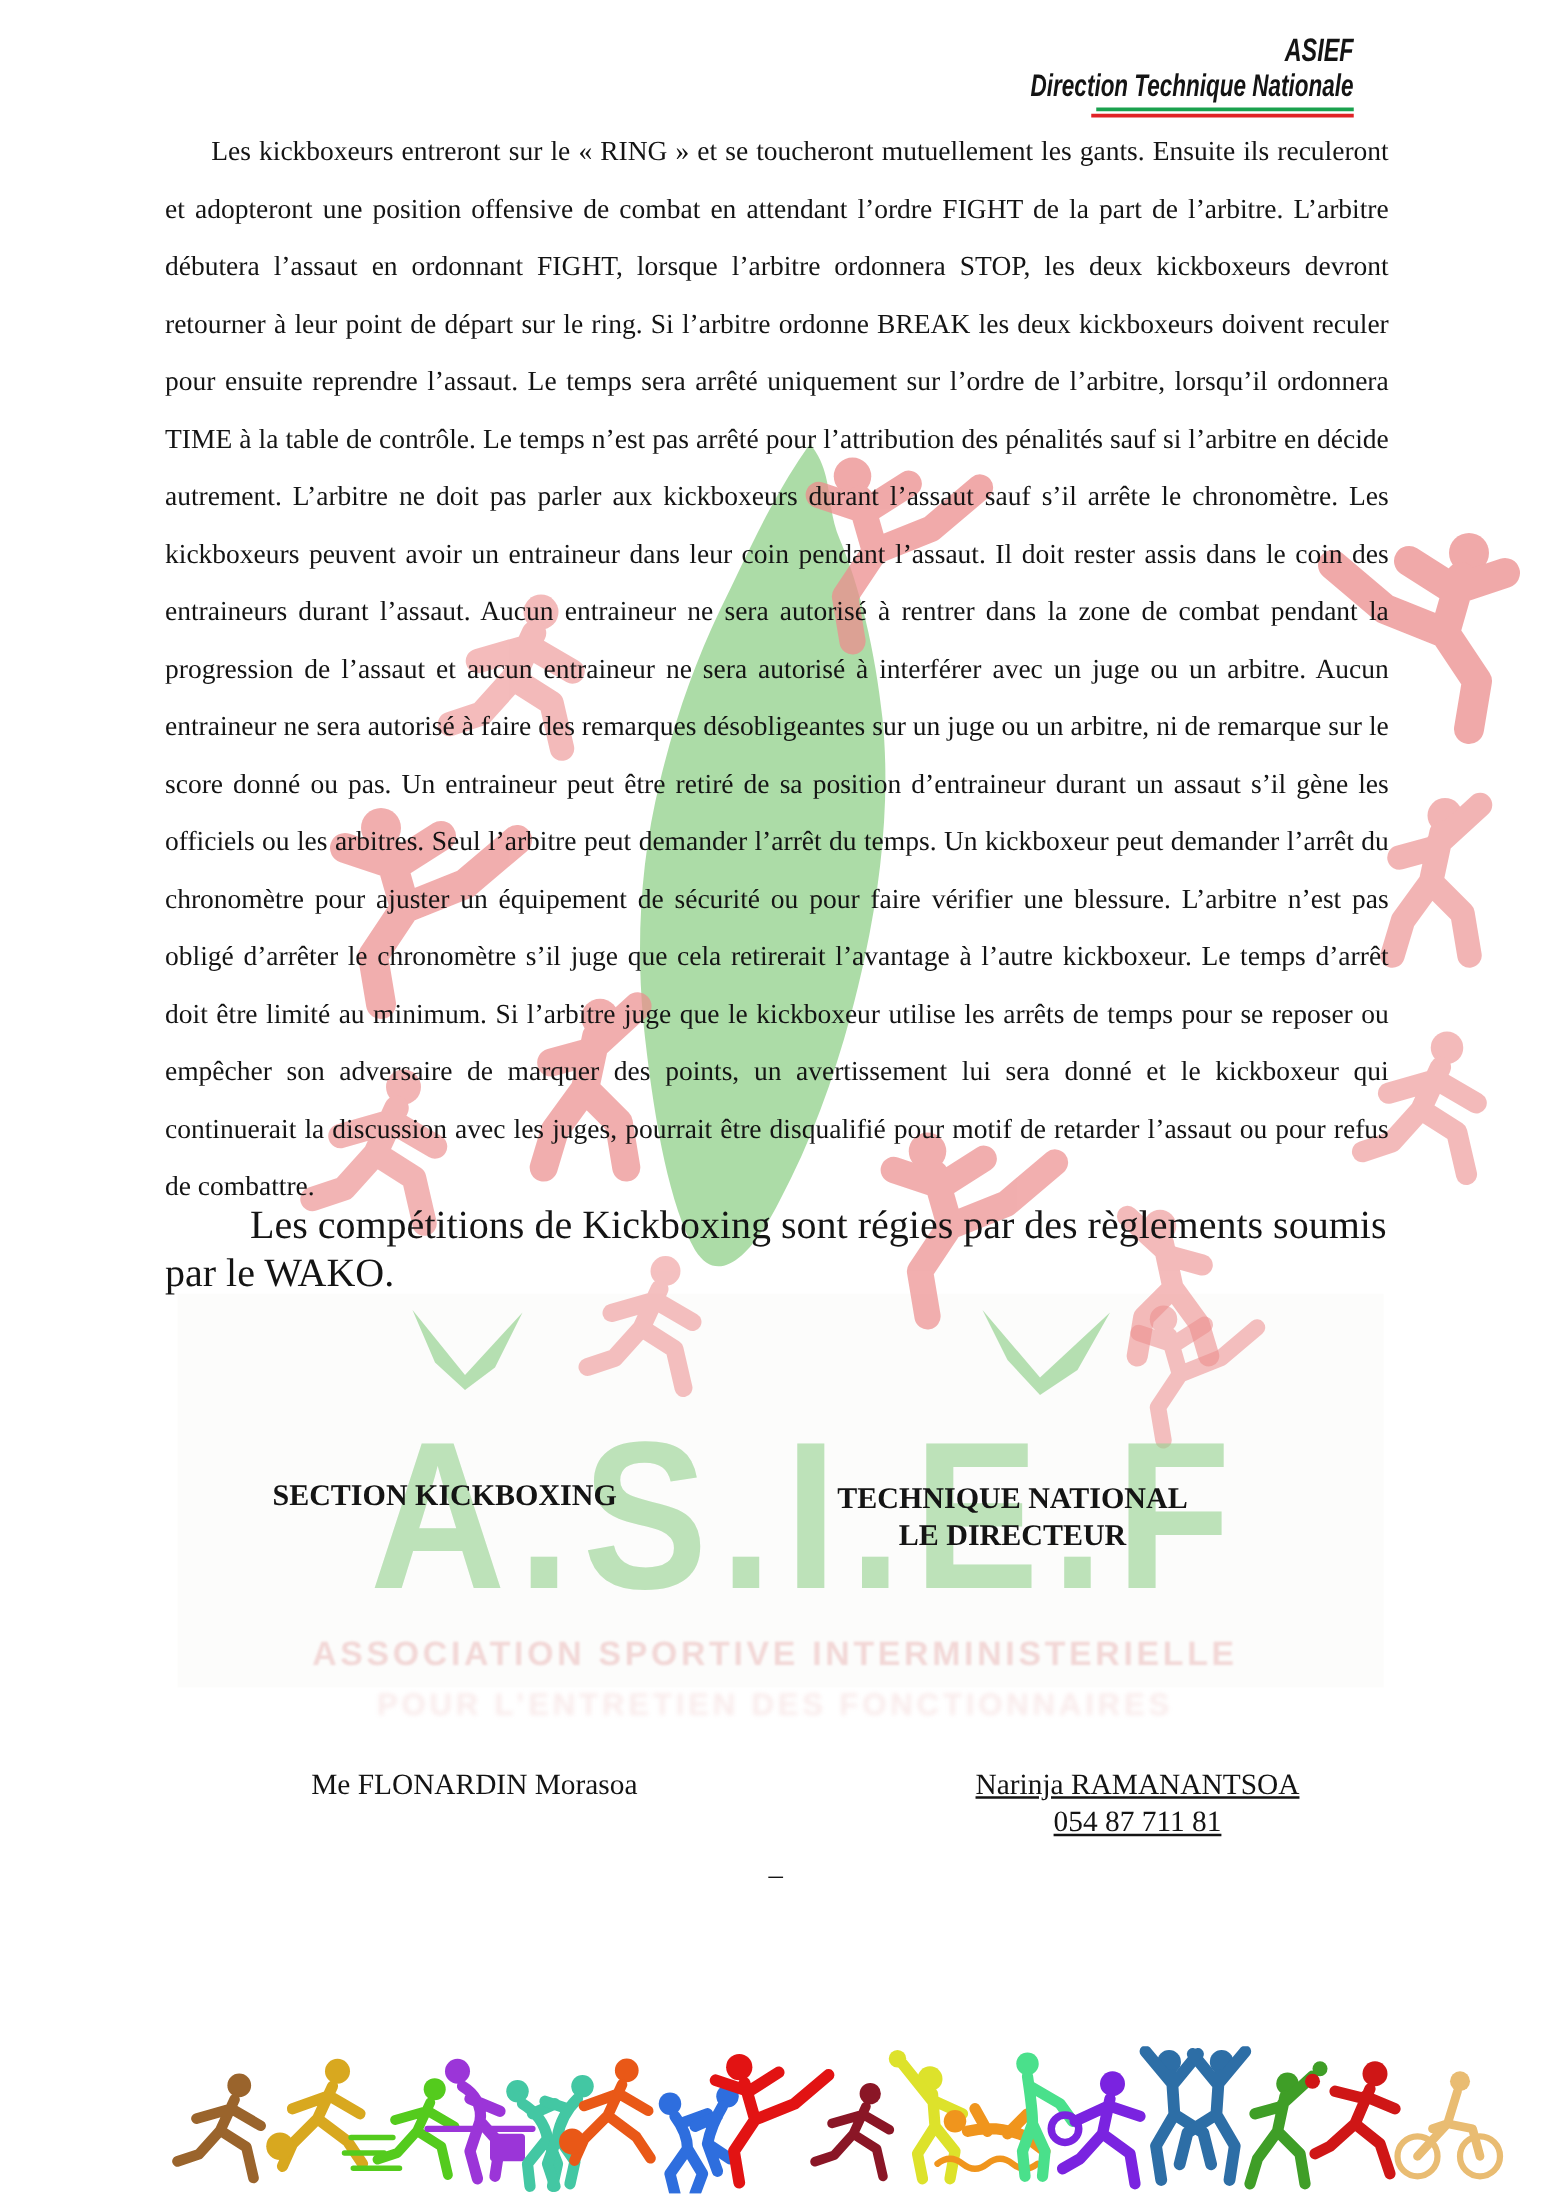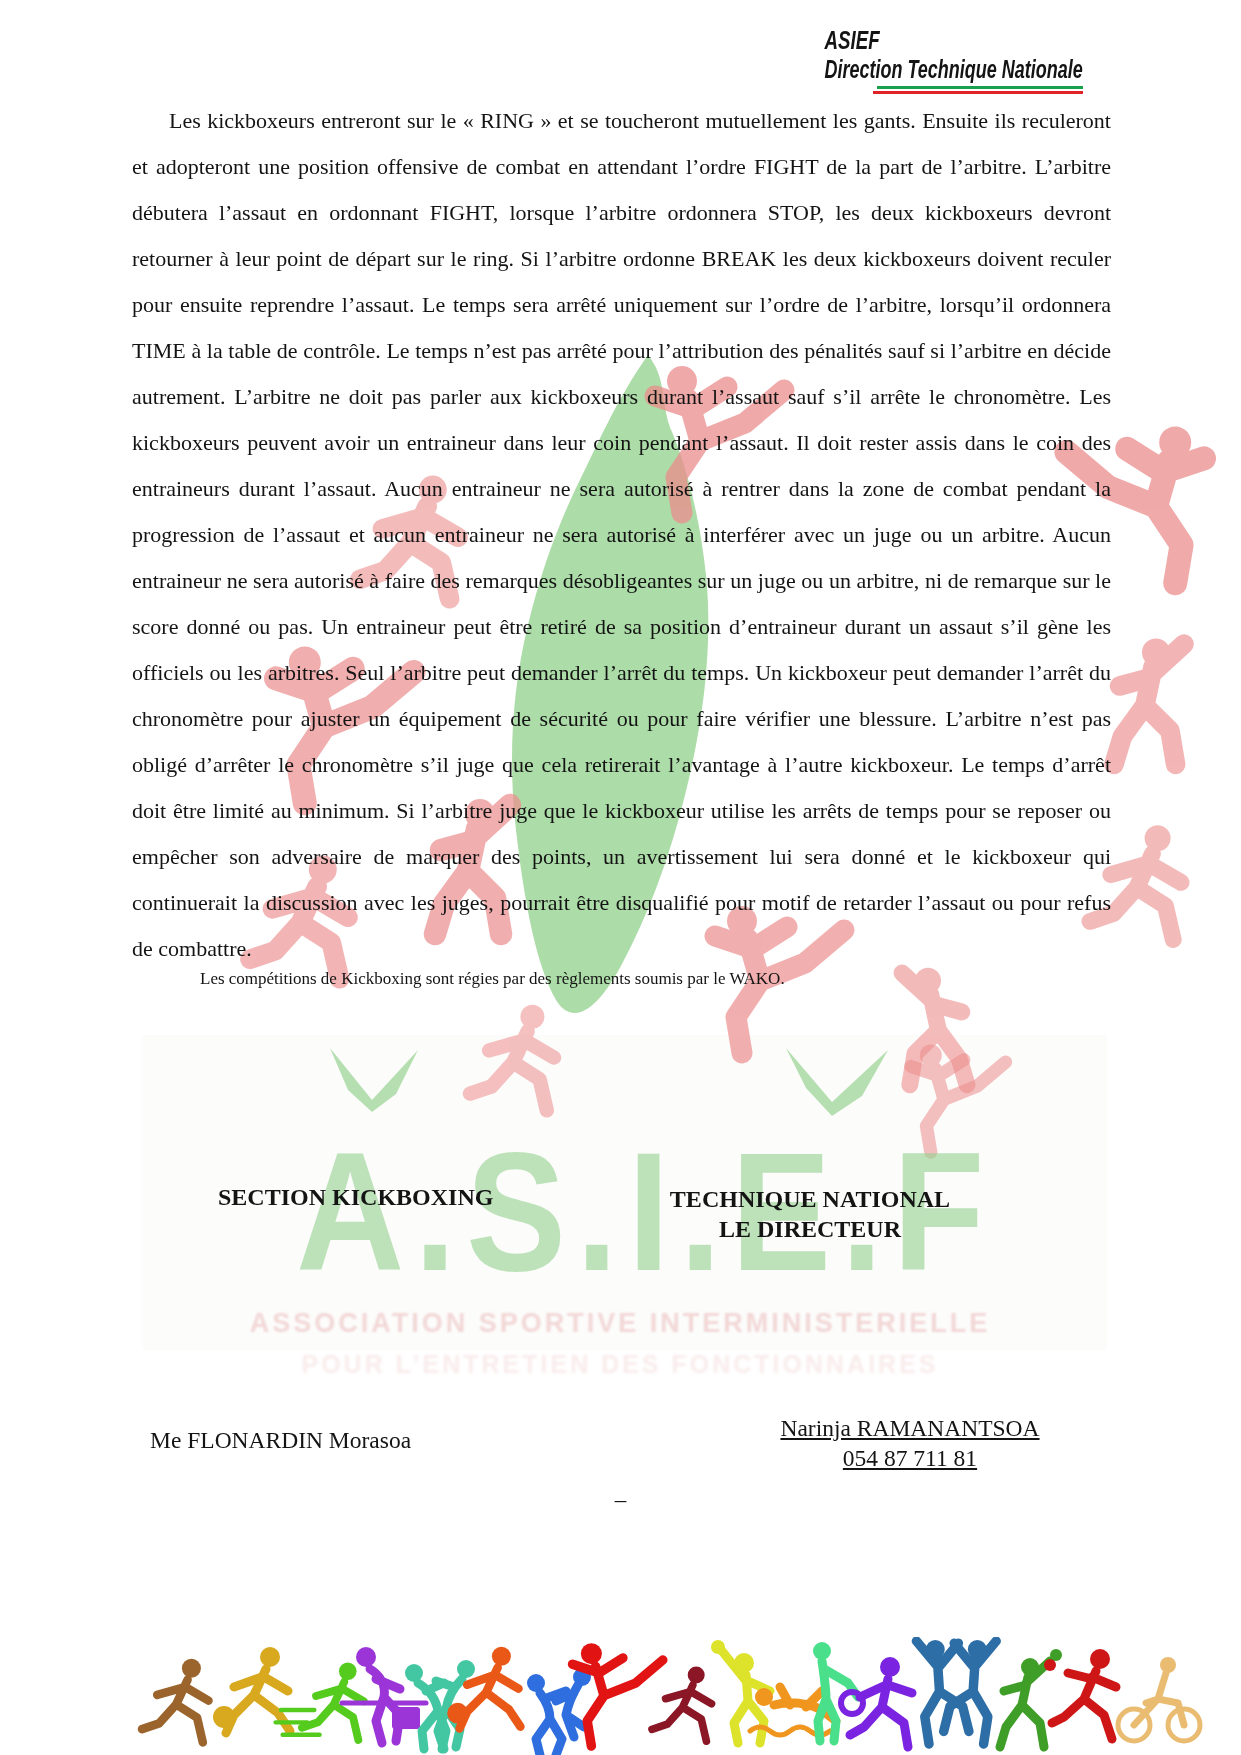--- a/index.html
+++ b/index.html
@@ -20,43 +20,43 @@
             transform:scaleY(1.12);transform-origin:top left;white-space:nowrap;}
   .wm-sub1{position:absolute;left:160px;top:1308px;width:920px;text-align:center;
            font-family:"Liberation Sans", sans-serif;font-weight:700;font-size:27px;letter-spacing:3px;
            color:rgba(226,156,156,.38);filter:blur(1px);white-space:nowrap;}
   .wm-sub2{position:absolute;left:160px;top:1350px;width:920px;text-align:center;
            font-family:"Liberation Sans", sans-serif;font-weight:700;font-size:25px;letter-spacing:3px;
            color:rgba(226,166,166,.22);filter:blur(1.6px);white-space:nowrap;}
   .wm-box{position:absolute;left:142px;top:1035px;width:965px;height:315px;background:rgba(80,80,70,.02);}
 
   
-  .hdr{position:absolute;top:26px;right:158px;z-index:2;}
+  .hdr{position:absolute;top:26px;right:158px;text-align:right;z-index:2;}
   .hdr-abbrev{font-family:"Liberation Sans", sans-serif;font-style:italic;font-weight:700;
               font-size:26px;line-height:28px;transform:scaleX(.72);transform-origin:right;}
   .hdr-unit{font-family:"Liberation Sans", sans-serif;font-style:italic;font-weight:700;
             font-size:25px;line-height:27px;margin-top:2px;transform:scaleX(.72);transform-origin:right;}
   .hdr-rule-green{width:206px;height:3px;background:var(--color-accent-green,#1aa14e);margin:3px 0 0 auto;}
   .hdr-rule-red{width:210px;height:3px;background:var(--color-accent-red,#e02326);margin:2px 0 0 auto;}
 
   
   .p1{position:absolute;left:132px;top:98px;width:979px;z-index:1;
       font-size:22px;line-height:46px;text-align:justify;text-indent:37px;}
   .p2{position:absolute;left:132px;top:960px;width:979px;z-index:1;
-      font-size:17px;line-height:38.6px;text-indent:68px;}
+      font-size:32px;line-height:38.6px;text-indent:68px;}
 
   
   .headings{position:absolute;left:0;top:1184px;width:1241px;z-index:1;}
   .h-left{position:absolute;left:178px;top:0;font-weight:700;font-size:24px;white-space:nowrap;margin-left:40px;}
   .h-right{position:absolute;left:650px;top:0;width:320px;text-align:center;font-weight:700;
            font-size:24px;line-height:30px;}
 
   
   .sigs{position:absolute;left:0;top:1413px;width:1241px;z-index:1;font-size:23.5px;line-height:30px;}
-  .sig-left{position:absolute;left:150px;top:12px;width:360px;text-align:left;}
+  .sig-left{position:absolute;left:150px;top:0;width:360px;text-align:right;}
   .sig-right{position:absolute;left:720px;top:0;width:380px;text-align:center;text-decoration:underline;}
   .sig-dash{position:absolute;left:0;top:72px;width:1241px;text-align:center;font-size:23px;}
 
   
   .strip{position:absolute;left:0;bottom:0;width:1241px;height:118px;z-index:1;}
   .fig{fill:none;stroke-linecap:round;stroke-linejoin:round;stroke-width:9;}
   .fig .hd{stroke:none;}
   .thin{stroke-width:5;}
 </style>
 </head>

